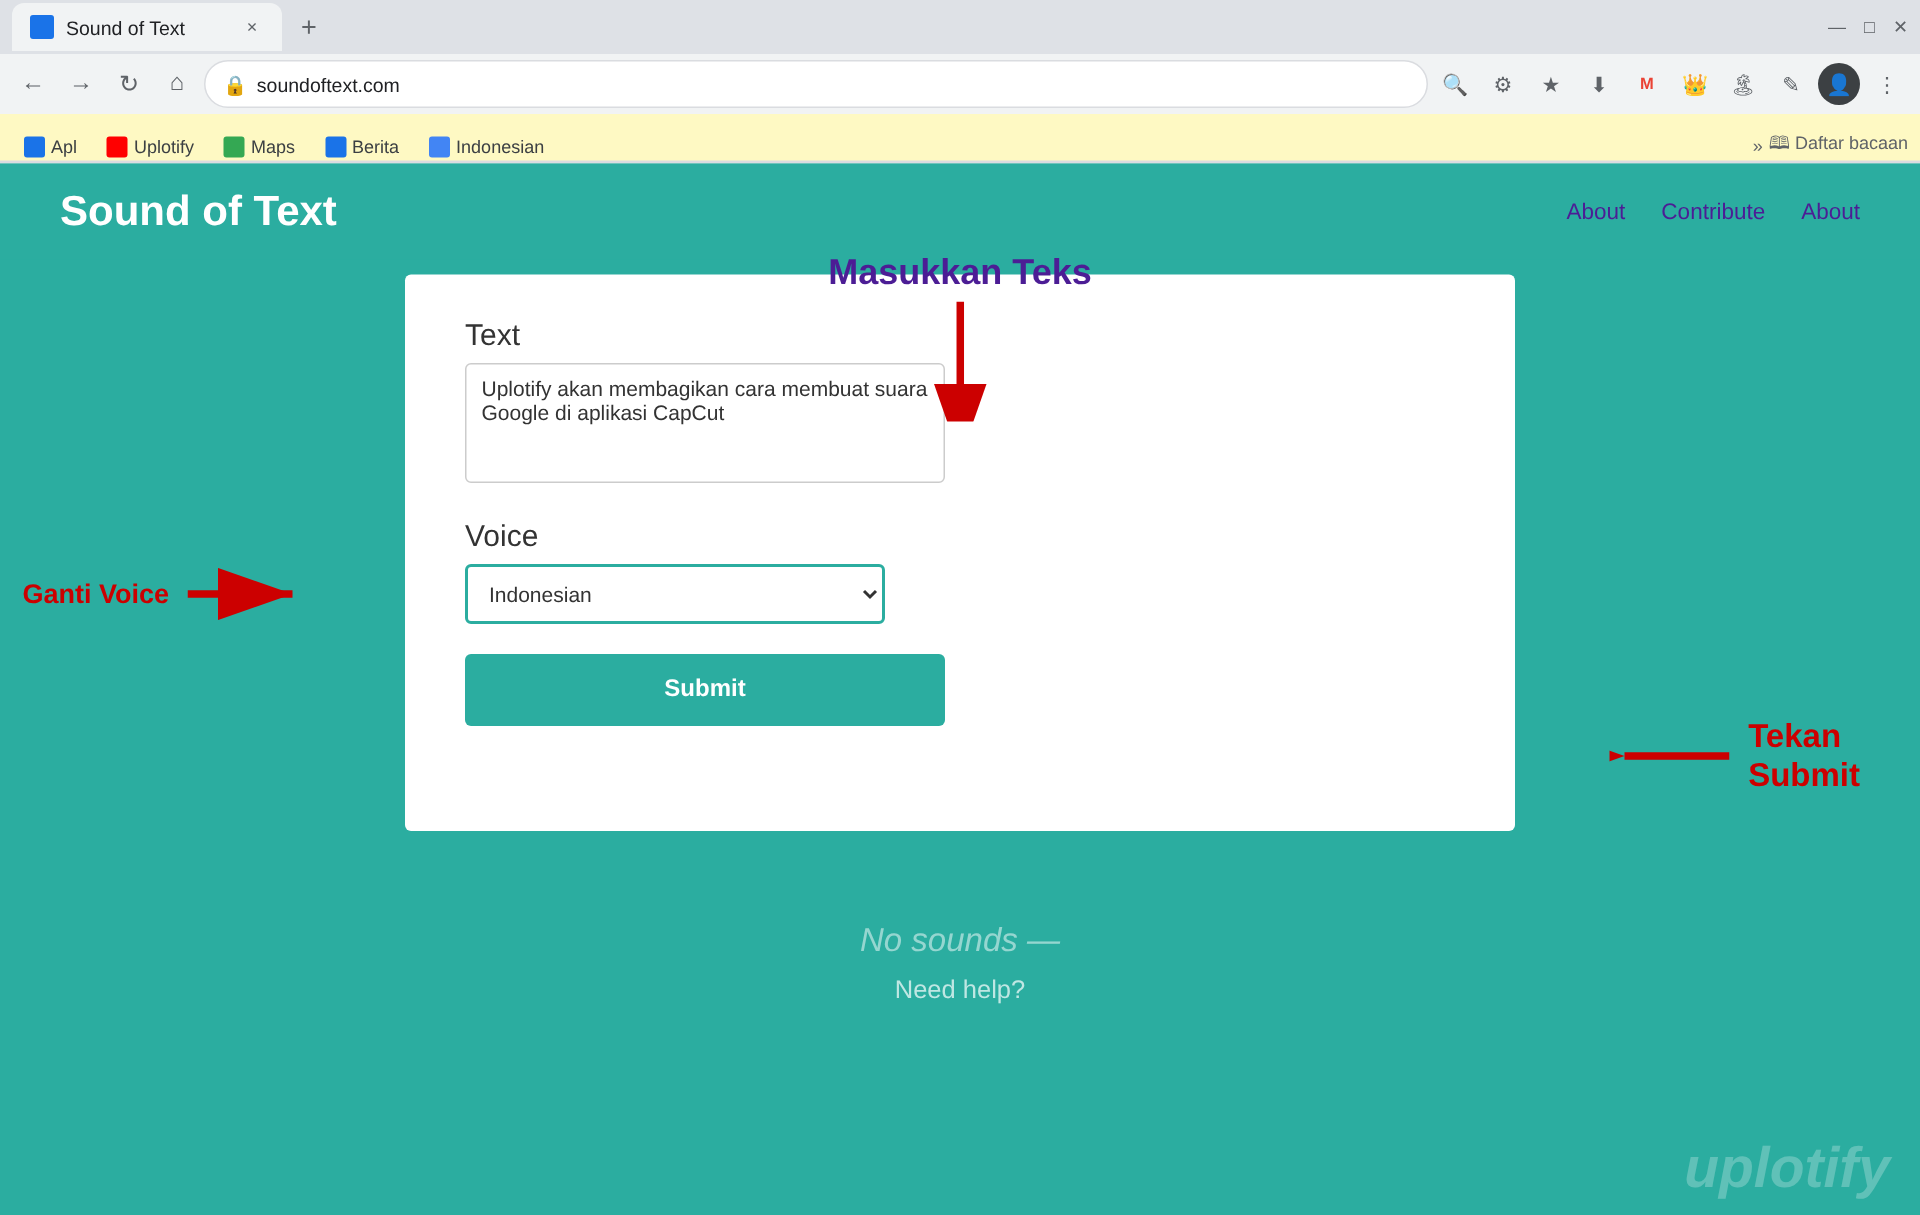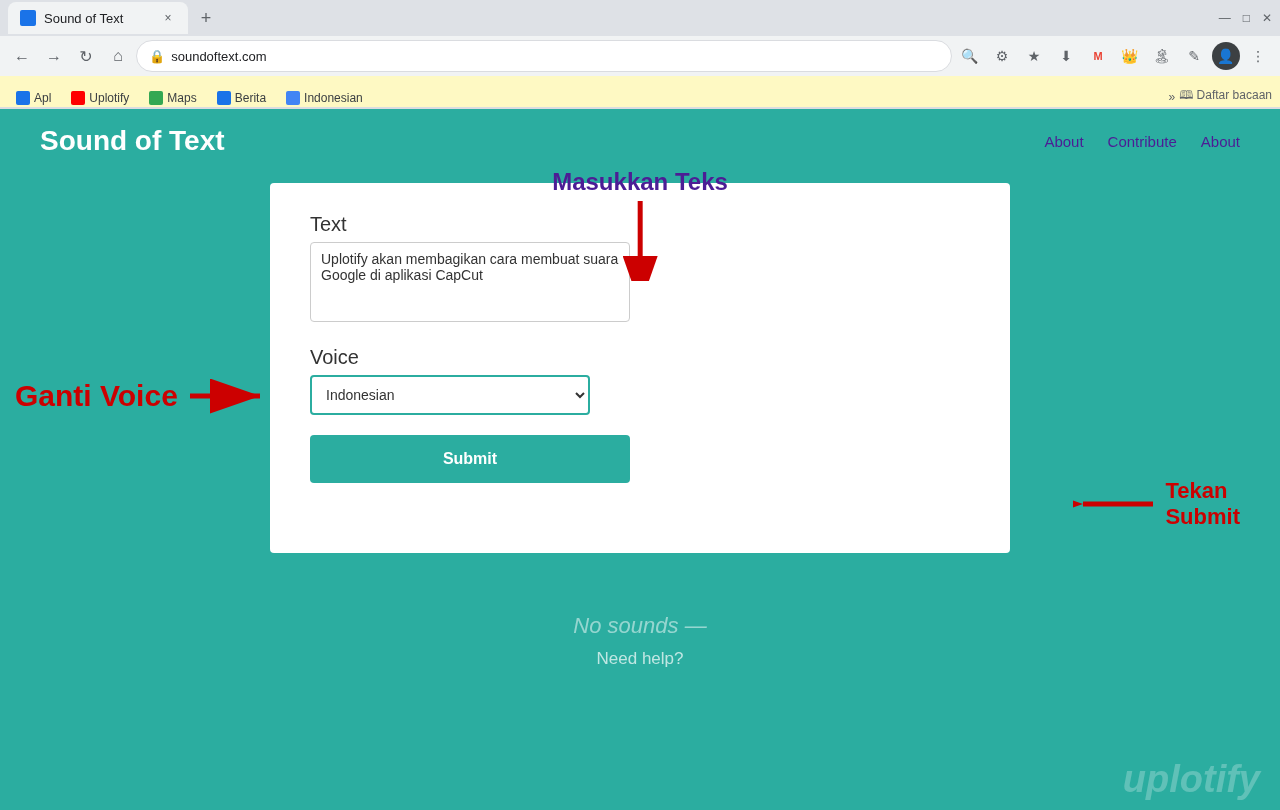--- a/index.html
+++ b/index.html
@@ -391,21 +391,21 @@
             <polygon points="0 0, 10 3.5, 0 7" fill="#cc0000"></polygon>
           </marker>
         </defs>
         <line x1="30" y1="0" x2="30" y2="55" stroke="#cc0000" stroke-width="5" marker-end="url(#arrowhead)"></line>
       </svg>
     </div>
 
     <div class="main-card" style="position:relative;">
 
       <div style="position:absolute; top:195px; left:-255px; display:flex; align-items:center; gap:12px; z-index:10;">
-        <span style="color:#cc0000; font-size:30px; font-weight:bold;">Ganti Voice</span>
+        <span style="color:#cc0000; font-size:18px; font-weight:bold;">Ganti Voice</span>
         <svg width="80" height="36">
           <defs>
             <marker id="arrowR" markerWidth="10" markerHeight="7" refX="10" refY="3.5" orient="auto">
               <polygon points="0 0, 10 3.5, 0 7" fill="#cc0000"></polygon>
             </marker>
           </defs>
           <line x1="0" y1="18" x2="70" y2="18" stroke="#cc0000" stroke-width="5" marker-end="url(#arrowR)"></line>
         </svg>
       </div>
 

